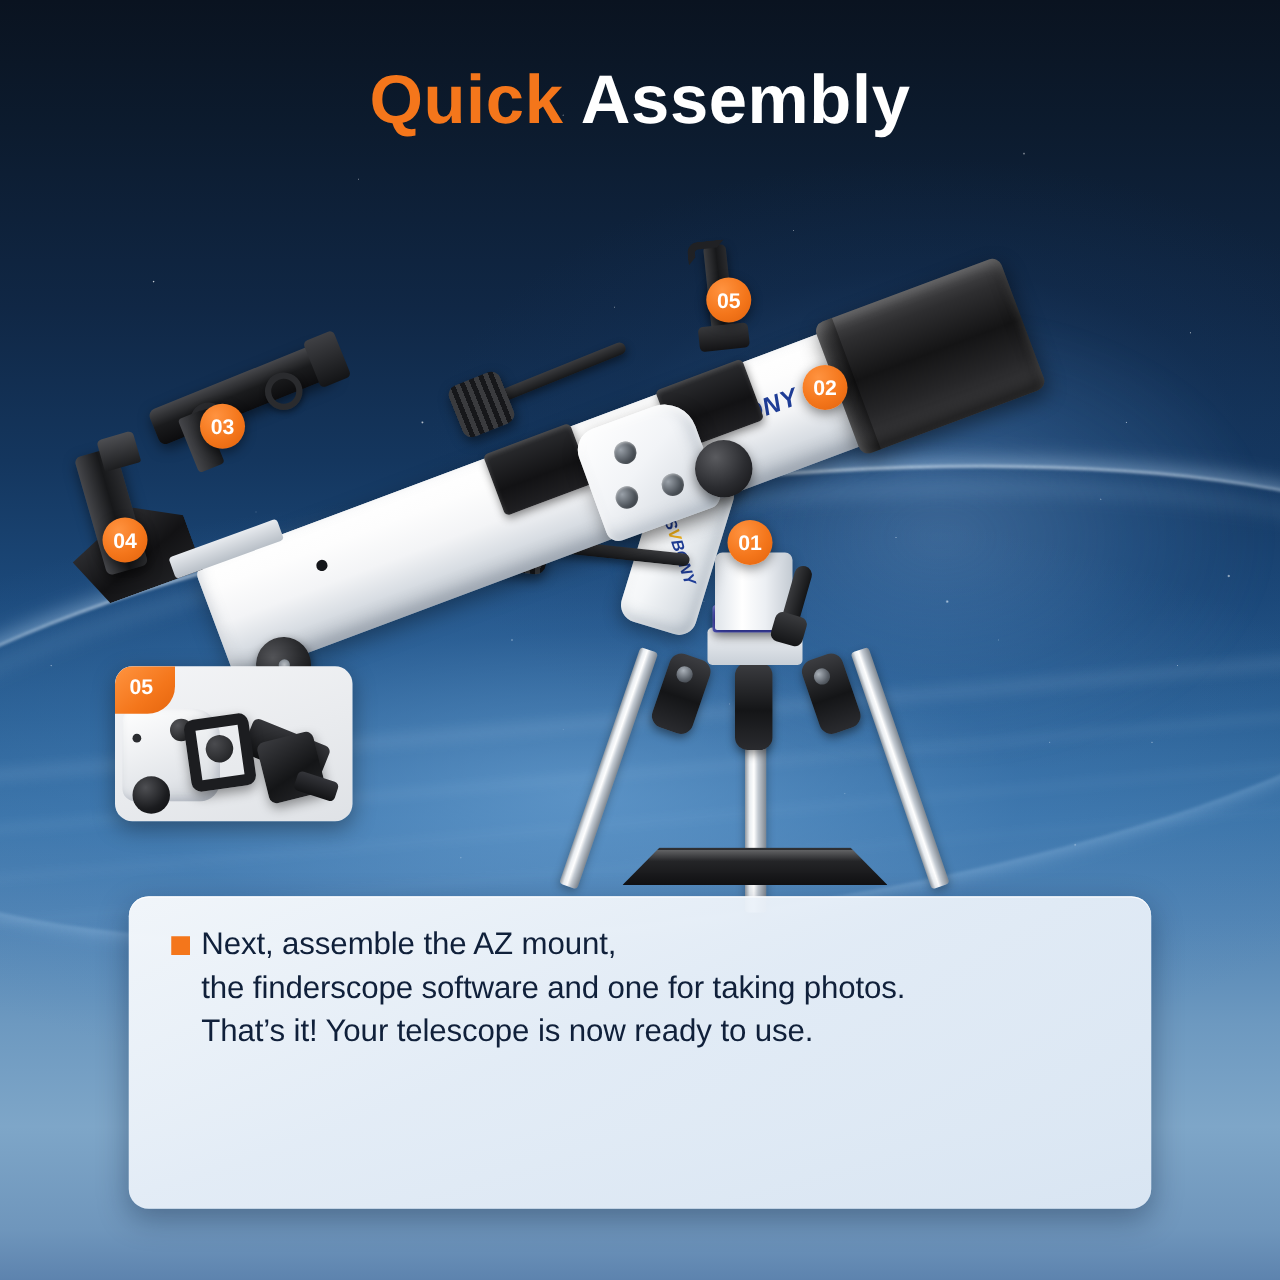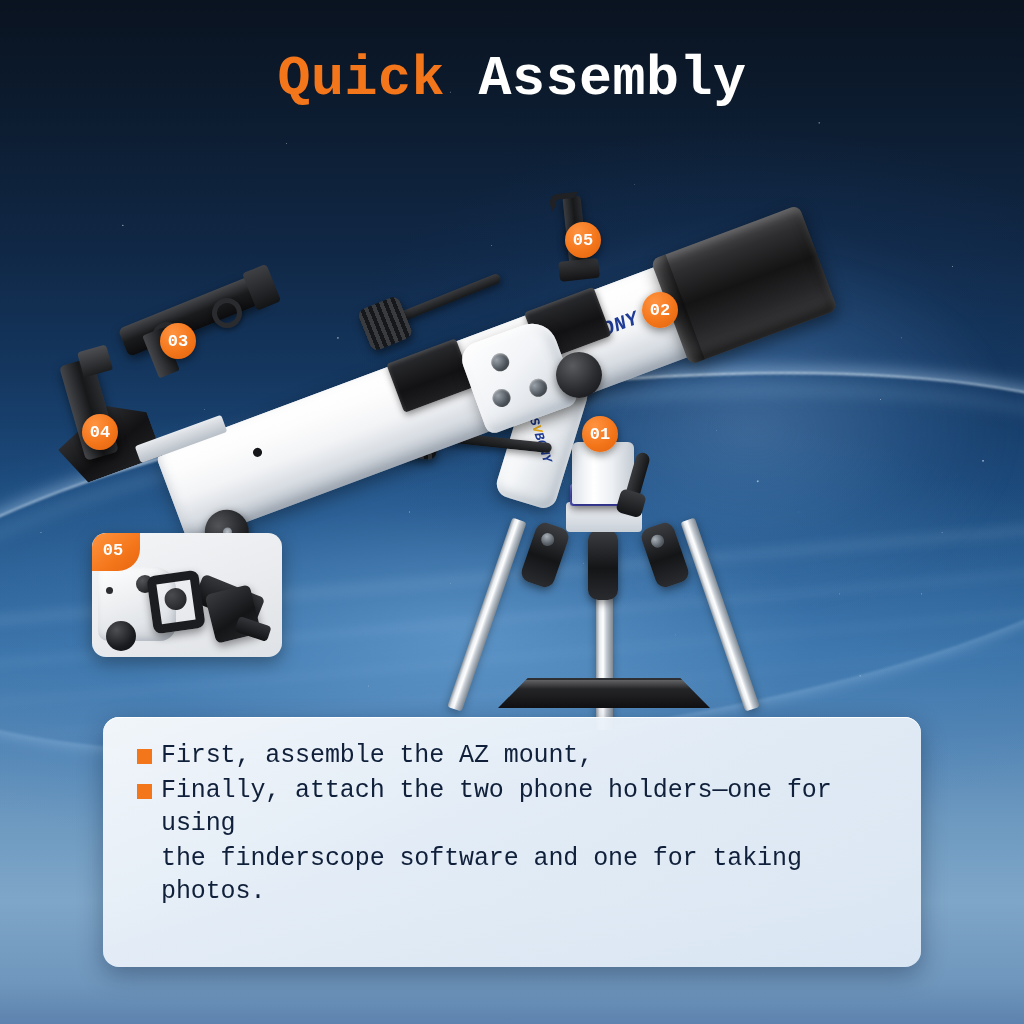--- a/index.html
+++ b/index.html
@@ -10,21 +10,20 @@
     overflow: hidden;
     font-family: "Liberation Sans", "DejaVu Sans", sans-serif;
   }
 
   #stage {
     position: relative;
     width: 1024px;
     height: 1024px;
     overflow: hidden;
     background: #0b1524;
-    font-family: Liberation Mono, monospace;
   }
 
   
   .bg-base {
     position: absolute; inset: 0;
     background:
       linear-gradient(180deg,
         #0a1320 0%,
         #0c1b2e 10%,
         #102745 24%,
@@ -663,26 +662,26 @@
     <div class="acc-holder"></div>
     <div class="acc-plate"></div>
     <div class="acc-grip"></div>
     <div class="tab">05</div>
   </div>
 
   <div class="panel">
     <ul>
       <li>
         <span class="bullet"></span>
-        <span class="txt">First, assemble the AZ mount,</span>
-      </li>
-      <li>
-        <span class="bullet"></span>
-        <span class="txt">Finally, attach the two phone holders—one for using</span>
+        <span class="txt">Next, assemble the AZ mount,</span>
       </li>
       <li>
         <span class="bullet hidden"></span>
         <span class="txt">the finderscope software and one for taking photos.</span>
       </li>
+      <li>
+        <span class="bullet hidden"></span>
+        <span class="txt">That’s it! Your telescope is now ready to use.</span>
+      </li>
     </ul>
   </div>
 
 </div>
 
 </body></html>

